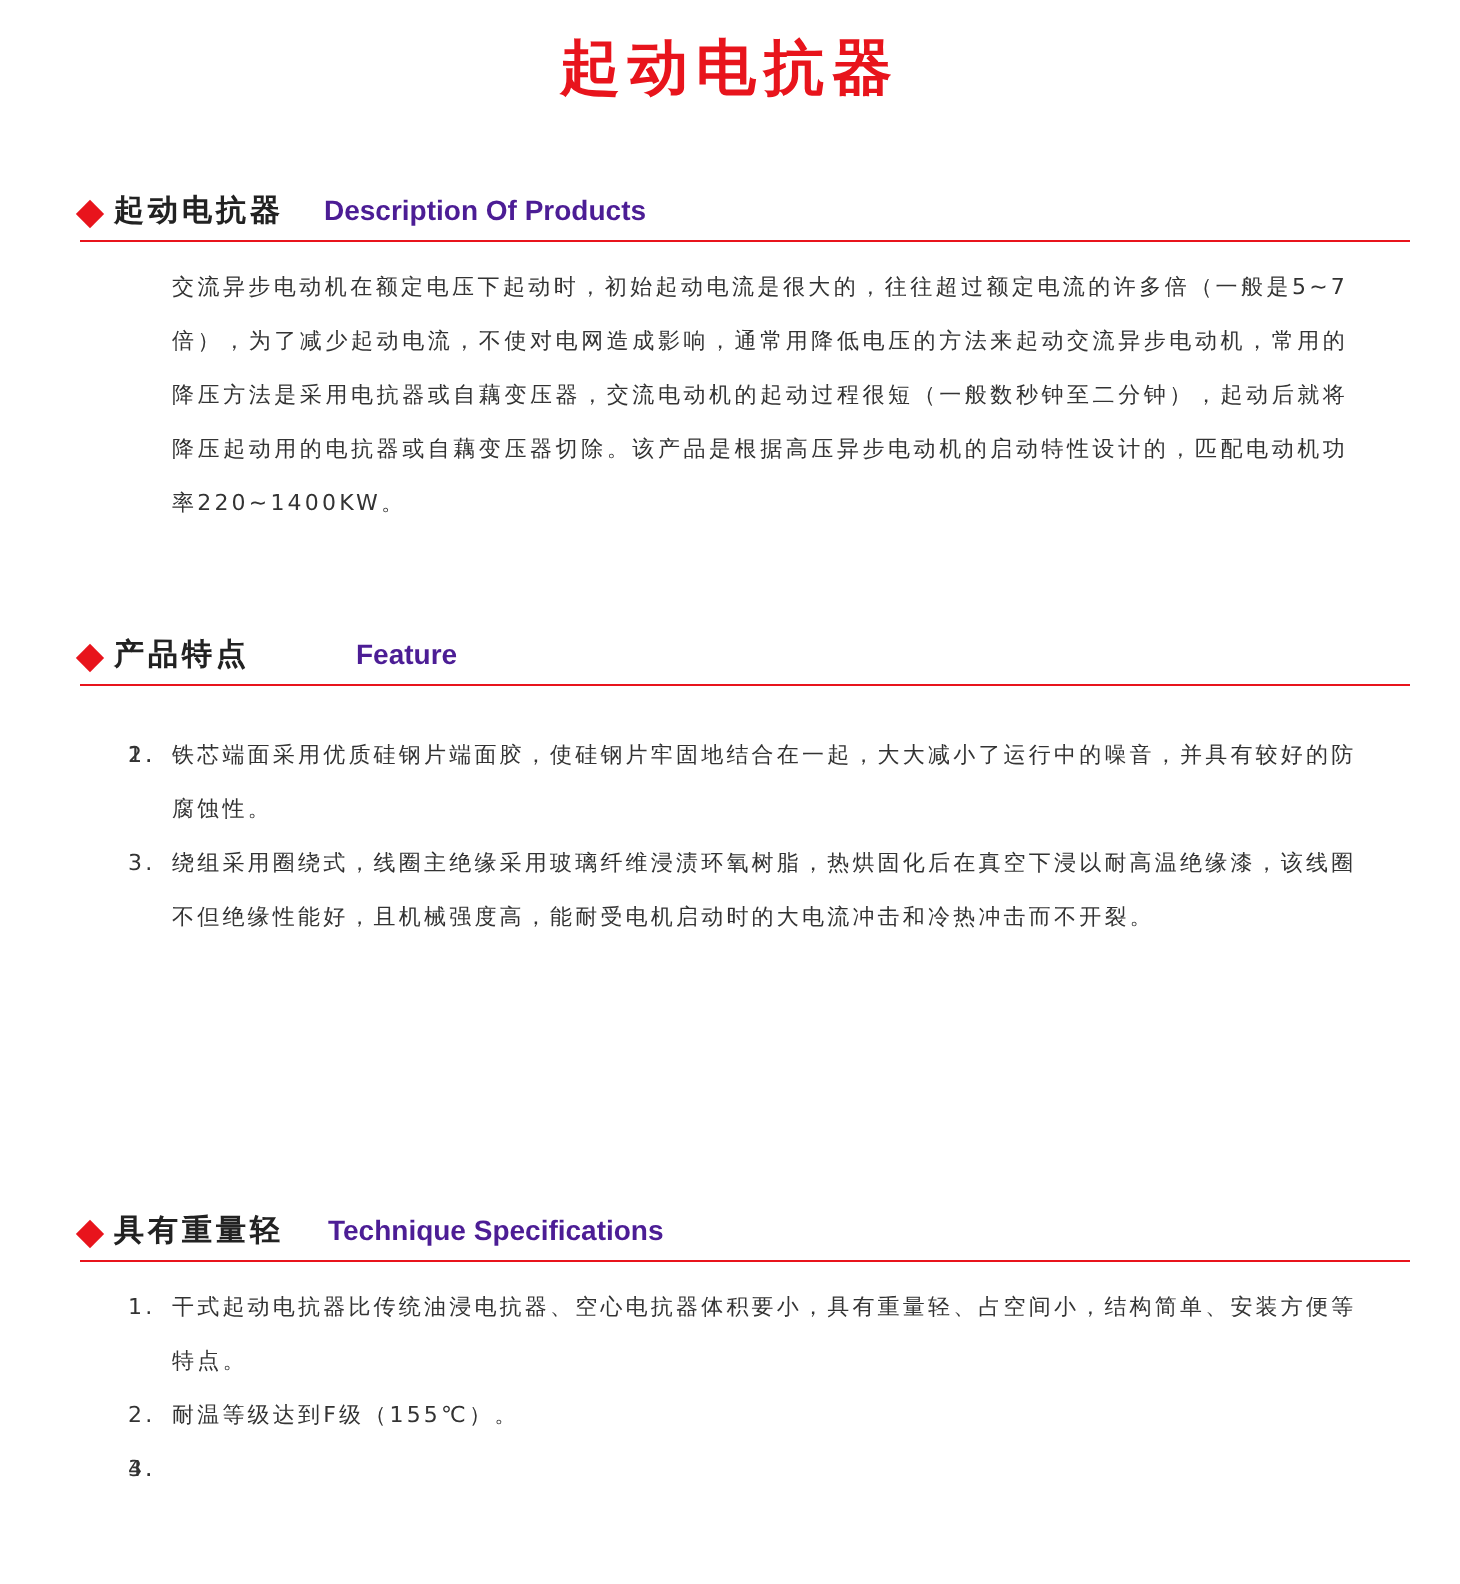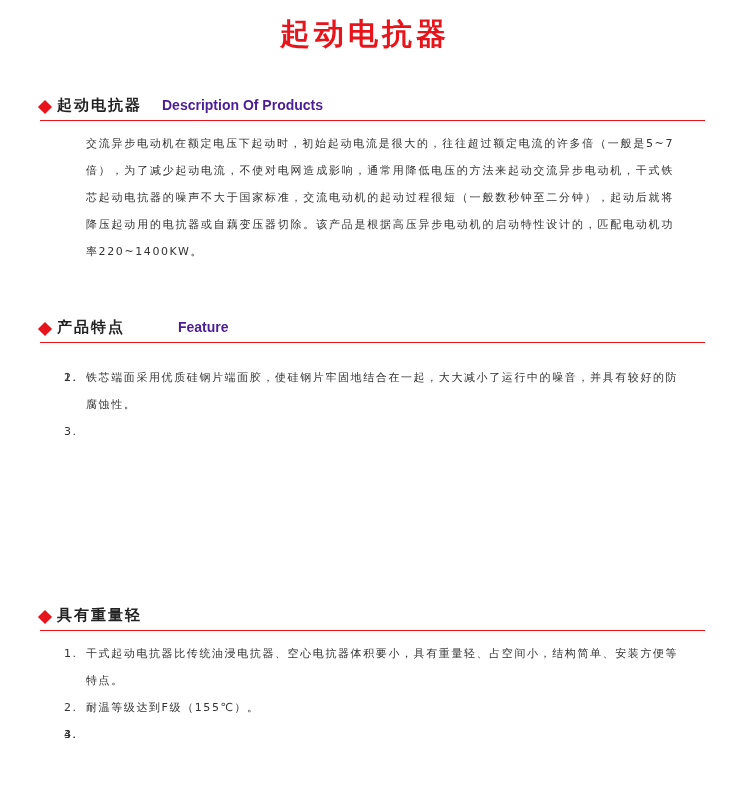--- a/index.html
+++ b/index.html
@@ -47,38 +47,39 @@
 
 <div class="title" style="color: rgb(232, 20, 28);">起动电抗器</div>
 
 <div class="section-head" style="top:96px;">
   <span class="diamond" style="background: rgb(232, 20, 28);"></span>
   <span class="zh">起动电抗器</span>
   <span class="en" style="left:122px;">Description Of Products</span>
   <div class="rule" style="background: rgb(232, 20, 28);"></div>
 </div>
 <div class="para" style="top:130px;">
-  <div class="indent">交流异步电动机在额定电压下起动时，初始起动电流是很大的，往往超过额定电流的许多倍（一般是5~7倍），为了减少起动电流，不使对电网造成影响，通常用降低电压的方法来起动交流异步电动机，干式铁芯起动电抗器的噪声不大于国家标准，交流电动机的起动过程很短（一般数秒钟至二分钟），起动后就将降压起动用的电抗器或自藕变压器切除。该产品是根据高压异步电动机的启动特性设计的，匹配电动机功率220~1400KW。</div>
+  <div class="indent">交流异步电动机在额定电压下起动时，初始起动电流是很大的，往往超过额定电流的许多倍（一般是5~7倍），为了减少起动电流，不使对电网造成影响，通常用降低电压的方法来起动交流异步电动机，常用的降压方法是采用电抗器或自藕变压器，交流电动机的起动过程很短（一般数秒钟至二分钟），起动后就将降压起动用的电抗器或自藕变压器切除。该产品是根据高压异步电动机的启动特性设计的，匹配电动机功率220~1400KW。</div>
 </div>
 
 <div class="section-head" style="top:318px;">
   <span class="diamond" style="background: rgb(232, 20, 28);"></span>
   <span class="zh">产品特点</span>
   <span class="en" style="left:138px;">Feature</span>
   <div class="rule" style="background: rgb(232, 20, 28);"></div>
 </div>
 <ul class="list" style="top:364px;">
   <li><span class="num">1.</span></li>
   <li><span class="num">2.</span><span>铁芯端面采用优质硅钢片端面胶，使硅钢片牢固地结合在一起，大大减小了运行中的噪音，并具有较好的防腐蚀性。</span></li>
-  <li><span class="num">3.</span></li>
+  <li><span class="num">3.</span><span>绕组采用圈绕式，线圈主绝缘采用玻璃纤维浸渍环氧树脂，热烘固化后在真空下浸以耐高温绝缘漆，该线圈不但绝缘性能好，且机械强度高，能耐受电机启动时的大电流冲击和冷热冲击而不开裂。</span></li>
 </ul>
 
 <div class="section-head" style="top:606px;">
   <span class="diamond" style="background: rgb(232, 20, 28);"></span>
   <span class="zh">具有重量轻</span>
+  <span class="en" style="left:124px;">Technique Specifications</span>
   <div class="rule" style="background: rgb(232, 20, 28);"></div>
 </div>
 <ul class="list" style="top:640px;">
   <li><span class="num">1.</span><span>干式起动电抗器比传统油浸电抗器、空心电抗器体积要小，具有重量轻、占空间小，结构简单、安装方便等特点。</span></li>
   <li><span class="num">2.</span><span>耐温等级达到F级（155℃）。</span></li>
   <li><span class="num">3.</span></li>
   <li><span class="num">4.</span></li>
 </ul>
 
 </body></html>

